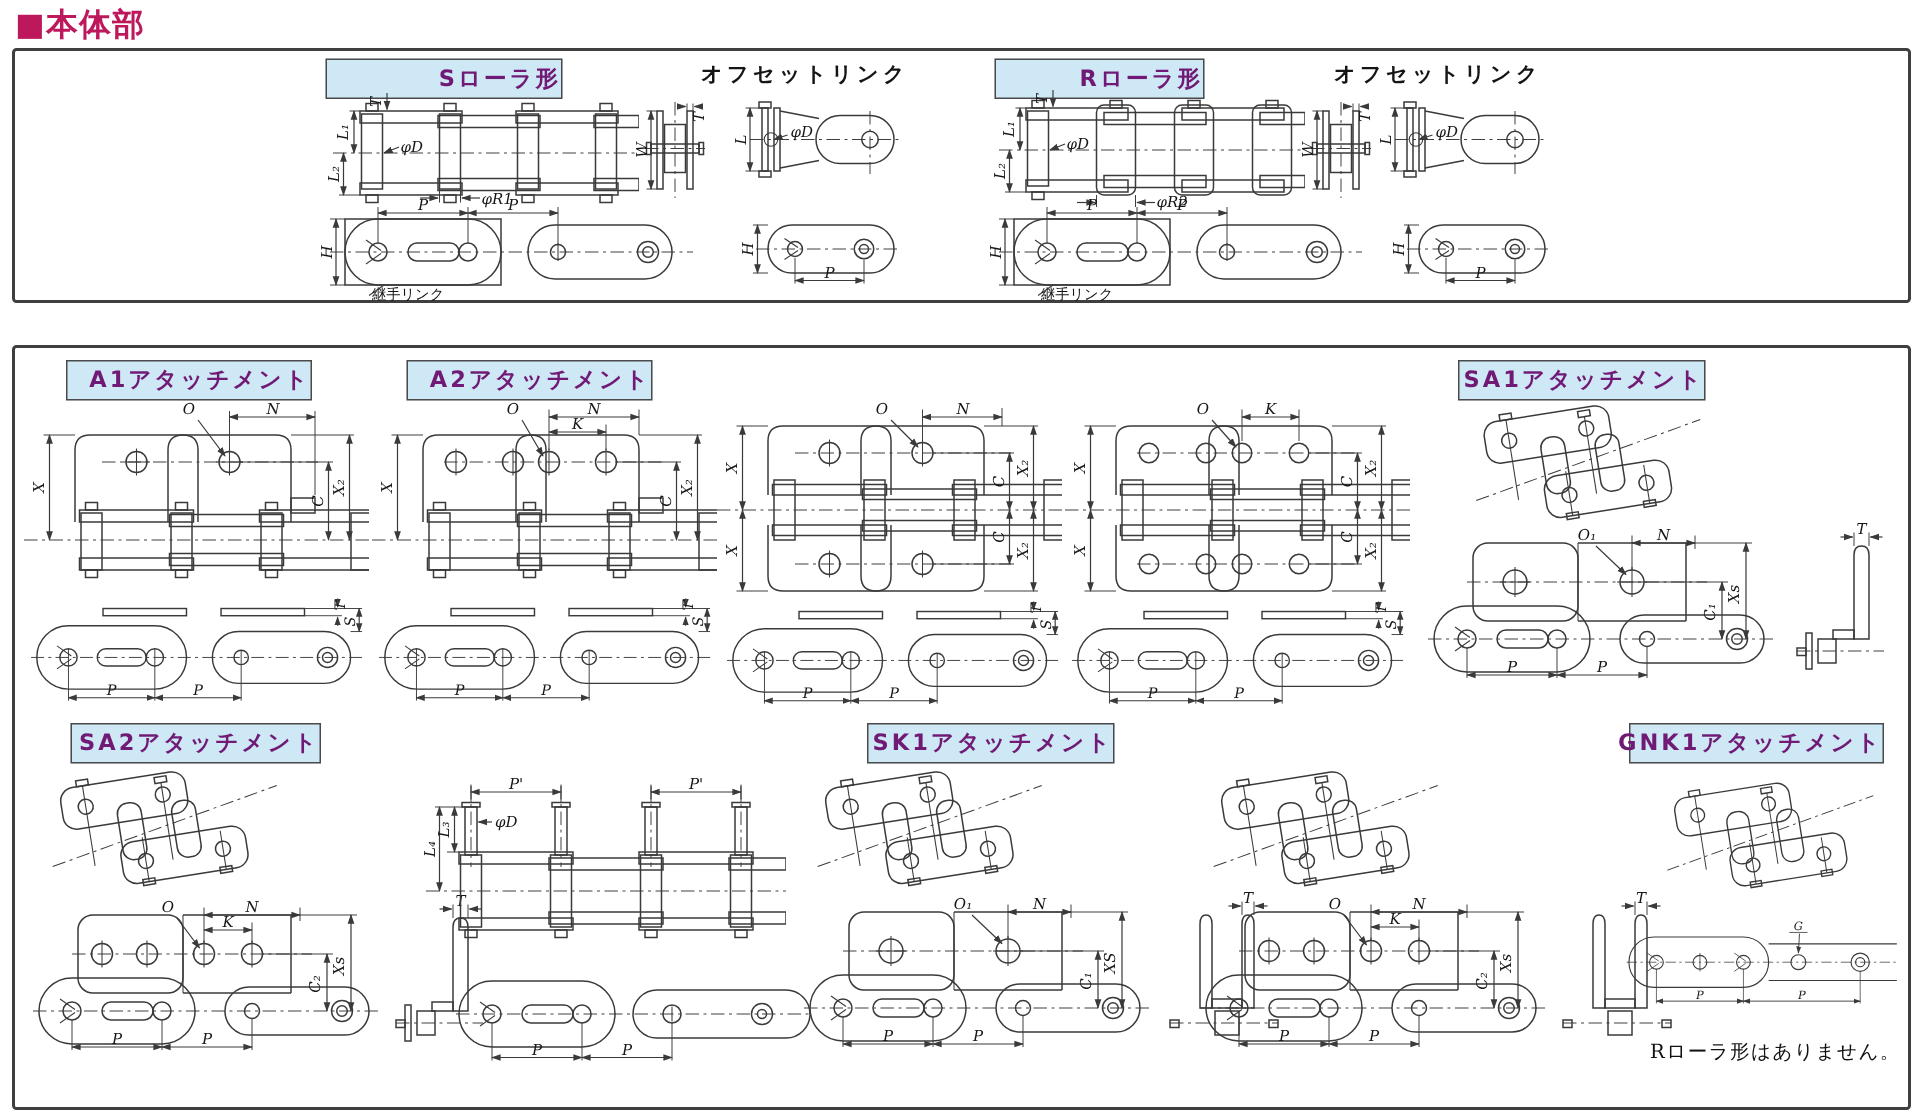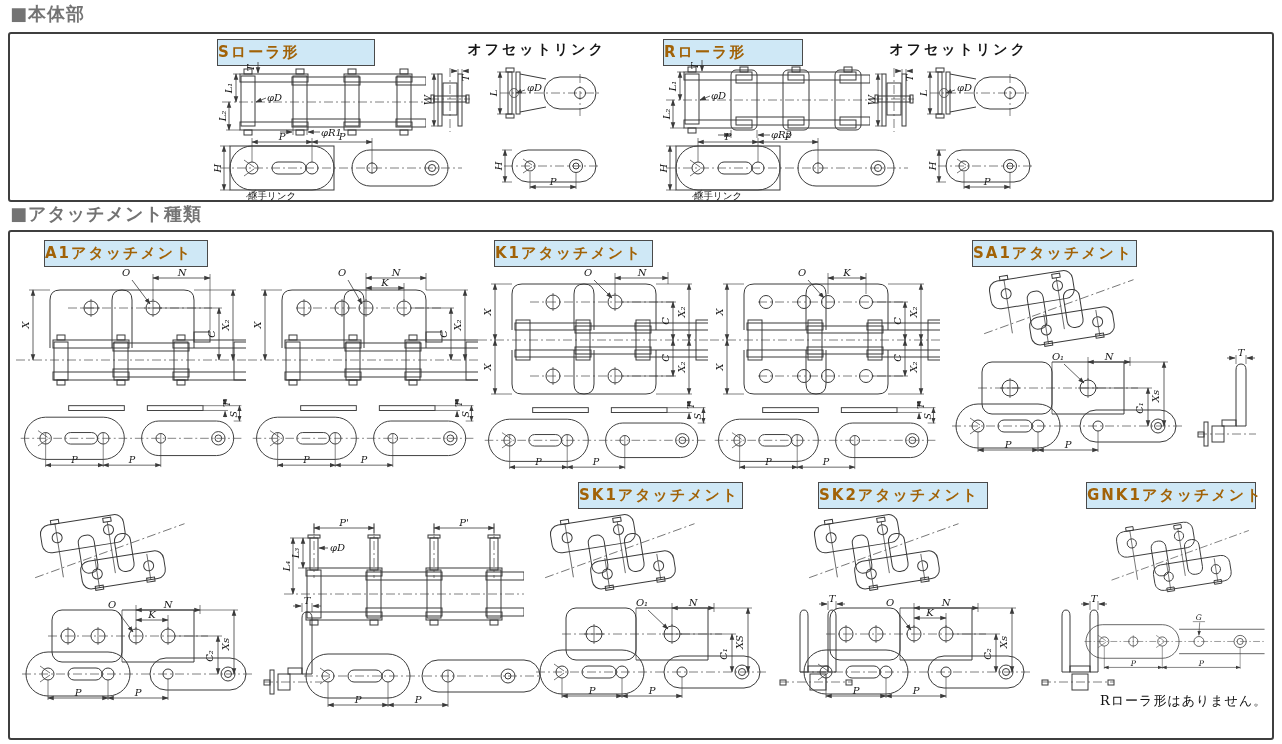--- a/index.html
+++ b/index.html
@@ -1,21 +1,21 @@
 <!DOCTYPE html>
 <html><head>
 <meta charset="utf-8">
 <style>
   html,body{margin:0;padding:0;background:#fff;}
   .page{position:relative;width:1282px;height:744px;background:#fff;overflow:hidden;
         font-family:"DejaVu Sans","Liberation Sans",sans-serif;}
-  .sec-head{position:absolute;font-weight:bold;font-size:18px;color:#737373;letter-spacing:1px;white-space:nowrap;}
+  .sec-head{position:absolute;font-weight:bold;font-size:21px;color:#be185d;letter-spacing:1px;white-space:nowrap;}
   .frame{position:absolute;border:2px solid #3f3f3f;border-radius:3px;background:#fff;}
-  .chip{position:absolute;background:#cfe8f6;border:1px solid #4a4a4a;display:flex;align-items:center;justify-content:flex-start;
-        font-size:15px;font-weight:bold;letter-spacing:2px;color:#a16207;white-space:nowrap;}
+  .chip{position:absolute;background:#cfe8f6;border:1px solid #4a4a4a;display:flex;align-items:center;justify-content:flex-end;
+        font-size:15px;font-weight:bold;letter-spacing:2px;color:#701a75;white-space:nowrap;}
   .sub-title{position:absolute;font-size:14px;font-weight:bold;letter-spacing:3px;color:#151515;text-align:right;white-space:nowrap;}
   svg.dg{position:absolute;overflow:visible;}
   .ol{stroke:#3a3a3a;stroke-width:1;fill:none;}
   .thin{stroke:#3a3a3a;stroke-width:0.7;fill:none;}
   .cl{stroke:#3a3a3a;stroke-width:0.65;fill:none;stroke-dasharray:9 3 2 3;}
   .dl{stroke:#3a3a3a;stroke-width:0.8;fill:none;marker-start:url(#ar);marker-end:url(#ar);}
   .dle{stroke:#3a3a3a;stroke-width:0.8;fill:none;marker-end:url(#ar);}
   .xl{stroke:#3a3a3a;stroke-width:0.65;fill:none;}
   text{font:italic 10px "DejaVu Serif","Liberation Serif",serif;fill:#161616;text-anchor:middle;}
   text.jp{font:9.5px "DejaVu Sans","Liberation Sans",sans-serif;font-style:normal;text-anchor:start;}
@@ -693,29 +693,28 @@
  <text x="126" y="8">P</text>
  <text x="5" y="36" transform="rotate(-90 5 36)">H</text>
  <text class="jp" x="32" y="67">継手リンク</text>
 </svg>
 <svg class="dg" style="left:932px;top:142px" width="104" height="50">
  <use href="#sym-off-plan"></use>
  <text x="4" y="24" transform="rotate(-90 4 24)">H</text>
  <text x="55" y="43">P</text>
 </svg>
 
-<div class="sec-head" style="left:10px;top:202px"><span>■アタッチメント種類</span></div>
 
 <div class="frame" style="left:8px;top:230px;width:1262px;height:506px"></div>
 
 <div class="chip" style="left:44px;top:240px;width:162px;height:25px">
       <span>A1アタッチメント</span>
     </div>
-<div class="chip" style="left:494px;top:240px;width:157px;height:25px">
-      <span>K1アタッチメント</span>
+<div class="chip" style="left:271px;top:240px;width:162px;height:25px">
+      <span>A2アタッチメント</span>
     </div>
 <div class="chip" style="left:972px;top:240px;width:163px;height:25px">
       <span>SA1アタッチメント</span>
     </div>
 
 <svg class="dg" style="left:16px;top:268px" width="230" height="135">
  <use href="#sym-a1"></use>
  <text x="166" y="8">N</text>
  <text x="110" y="8">O</text>
  <text x="13" y="57" transform="rotate(-90 13 57)">X</text>
@@ -795,25 +794,25 @@
  <text x="191" y="56" transform="rotate(-90 191 56)">C₁</text>
  <text x="207" y="44" transform="rotate(-90 207 44)">Xs</text>
  <text x="56" y="96">P</text>
  <text x="116" y="96">P</text>
 </svg>
 <svg class="dg" style="left:1196px;top:350px" width="64" height="104">
  <use href="#sym-saside1"></use>
  <text x="45" y="6">T</text>
 </svg>
 
+<div class="chip" style="left:47px;top:482px;width:165px;height:25px">
+      <span>SA2アタッチメント</span>
+    </div>
 <div class="chip" style="left:578px;top:482px;width:163px;height:25px">
       <span>SK1アタッチメント</span>
-    </div>
-<div class="chip" style="left:818px;top:482px;width:168px;height:25px">
-      <span>SK2アタッチメント</span>
     </div>
 <div class="chip" style="left:1086px;top:482px;width:168px;height:25px">
       <span>GNK1アタッチメント</span>
     </div>
 
 <svg class="dg" style="left:16px;top:506px" width="185" height="92">
       <use href="#sym-iso"></use>
     </svg>
 <svg class="dg" style="left:22px;top:600px" width="232" height="102">
  <use href="#sym-sapl2"></use>

